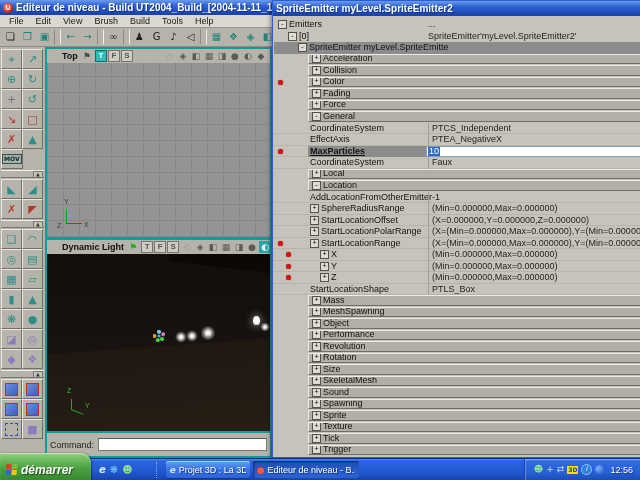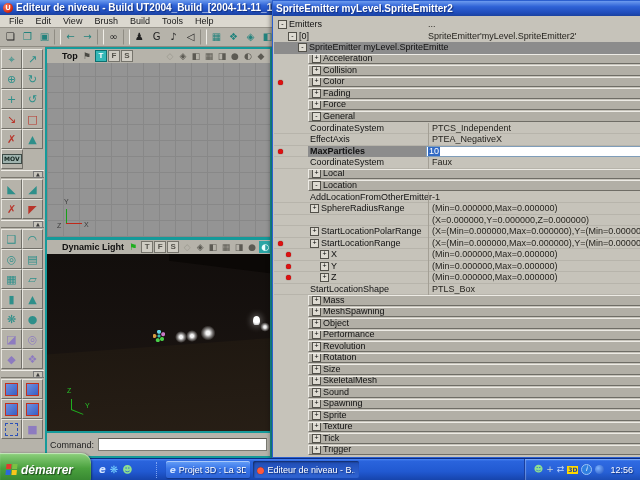--- a/index.html
+++ b/index.html
@@ -120,21 +120,21 @@
   .exp{flex:0 0 auto;width:7px;height:7px;border:1px solid #53514a;background:#dedbd2;margin-right:2px;
     font-size:7px;line-height:6px;text-align:center;color:#000;}
   .exp::before{content:"+";}
   .minus .exp::before{content:"-";}
   .prow.tree .cell-name{left:calc(4px + var(--ind,0)*10px);right:204px;}
   .prow.tree.sel{background:#8c8c8c;}
   .prow.prop{box-shadow:inset 0 -1px 0 #b7b4ab;}
   .prow.prop .cell-name{left:calc(36px + var(--ind,0)*10px);right:194px;}
   .prow.prop .cell-value{border-left:1px solid #a39f95;padding-left:3px;}
   .prow.prop.sel .cell-name{left:34px;right:204px;background:#8c8c8c;padding-left:calc(2px + var(--ind,0)*10px);}
-  .prow.prop.sel .plabel{font-weight:bold;}
+  .prow.prop.sel .plabel{font-weight:bold;text-decoration:underline;}
   .prow.edit .cell-value{left:152px;background:#fff;border:1px solid #7f9db9;padding-left:1px;}
   .prow.edit .pvalue{background:#316ac5;color:#fff;padding:0 1px;}
   .prow.cat{padding:0;}
   .prow.cat .cell-name{left:34px;right:0;top:0;bottom:1px;background:#b2afa6;
     border:1px solid;border-color:#edebe5 #6f6d66 #6f6d66 #edebe5;padding-left:3px;box-sizing:border-box;}
   .pscroll{position:absolute;right:1px;top:15px;bottom:1px;width:10px;background:#d7e3f8;}
   .sarrow{position:absolute;left:0;width:10px;height:10px;box-sizing:border-box;border:1px solid #9ab4e4;
     background:linear-gradient(180deg,#e6eefc,#c2d4f6);color:#3a5fae;font-size:5px;line-height:8px;text-align:center;}
   .sarrow.up{top:0;}
   .sarrow.down{bottom:0;}
@@ -623,20 +623,24 @@
           <div class="cell-name">
             <span class="exp"></span>
             <span class="plabel">SphereRadiusRange</span>
           </div>
           <div class="cell-value">
             <span class="pvalue">(Min=0.000000,Max=0.000000)</span>
           </div>
         </div>
         <div class="prow prop plus">
 
+          <div class="cell-name">
+            <span class="exp"></span>
+            <span class="plabel">StartLocationOffset</span>
+          </div>
           <div class="cell-value">
             <span class="pvalue">(X=0.000000,Y=0.000000,Z=0.000000)</span>
           </div>
         </div>
         <div class="prow prop plus">
 
           <div class="cell-name">
             <span class="exp"></span>
             <span class="plabel">StartLocationPolarRange</span>
           </div>

